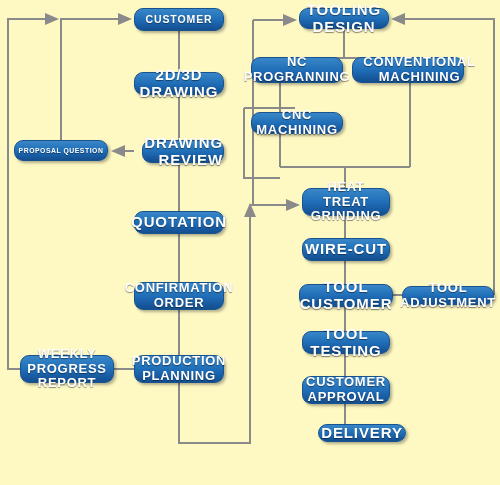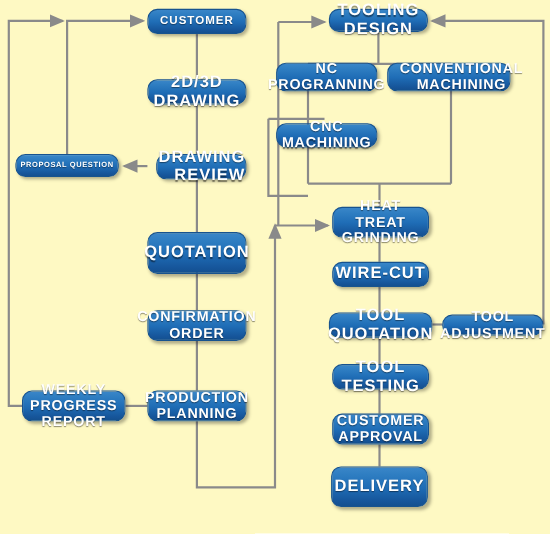--- a/index.html
+++ b/index.html
@@ -96,36 +96,36 @@
         <path d="M 253 20 L 295 20" marker-end="url(#arrowhead)"></path>
         <path d="M 253 20 L 253 205"></path>
       </g>
   </svg>
 
   <div id="node-layer">
       <div class="node sz-lg" style="left: 134px; top: 8px; width: 90px; height: 23px;">CUSTOMER</div>
       <div class="node sz-md" style="left: 134px; top: 72px; width: 90px; height: 23px;">2D/3D DRAWING</div>
       <div class="node sz-md" style="left: 142px; top: 140px; width: 82px; height: 23px; text-align: right;">DRAWING REVIEW</div>
       <div class="node sz-xs" style="left: 14px; top: 140px; width: 94px; height: 21px;">PROPOSAL QUESTION</div>
-      <div class="node sz-md" style="left: 134px; top: 211px; width: 90px; height: 38px;">QUOTATION</div>
+      <div class="node sz-md" style="left: 134px; top: 211px; width: 90px; height: 23px;">QUOTATION</div>
       <div class="node sz-sm" style="left: 134px; top: 282px; width: 90px; height: 28px;">CONFIRMATION
 ORDER</div>
       <div class="node sz-sm" style="left: 134px; top: 355px; width: 90px; height: 28px;">PRODUCTION
 PLANNING</div>
       <div class="node sz-sm" style="left: 20px; top: 355px; width: 94px; height: 28px;">WEEKLY PROGRESS
 REPORT</div>
       <div class="node sz-md" style="left: 299px; top: 8px; width: 90px; height: 21px;">TOOLING DESIGN</div>
       <div class="node sz-sm" style="left: 251px; top: 57px; width: 92px; height: 26px;">NC PROGRANNING</div>
       <div class="node sz-sm" style="left: 352px; top: 57px; width: 112px; height: 26px; padding-left: 23px;">CONVENTIONAL
 MACHINING</div>
       <div class="node sz-sm" style="left: 251px; top: 112px; width: 92px; height: 22px;">CNC MACHINING</div>
       <div class="node sz-sm" style="left: 302px; top: 188px; width: 88px; height: 28px;">HEAT TREAT
 GRINDING</div>
       <div class="node sz-md" style="left: 302px; top: 238px; width: 88px; height: 23px;">WIRE-CUT</div>
-      <div class="node sz-md" style="left: 299px; top: 284px; width: 94px; height: 23px;">TOOL QUOTATION</div>
+      <div class="node sz-md" style="left: 299px; top: 284px; width: 94px; height: 23px;">TOOL CUSTOMER</div>
       <div class="node sz-sm" style="left: 402px; top: 286px; width: 92px; height: 19px;">TOOL ADJUSTMENT</div>
       <div class="node sz-md" style="left: 302px; top: 331px; width: 88px; height: 23px;">TOOL TESTING</div>
       <div class="node sz-sm" style="left: 302px; top: 376px; width: 88px; height: 28px;">CUSTOMER
 APPROVAL</div>
-      <div class="node sz-md" style="left: 301px; top: 424px; width: 88px; height: 37px;">DELIVERY</div>
+      <div class="node sz-md" style="left: 318px; top: 424px; width: 88px; height: 18px;">DELIVERY</div>
     </div>
 
 </div>
 
 </body></html>

